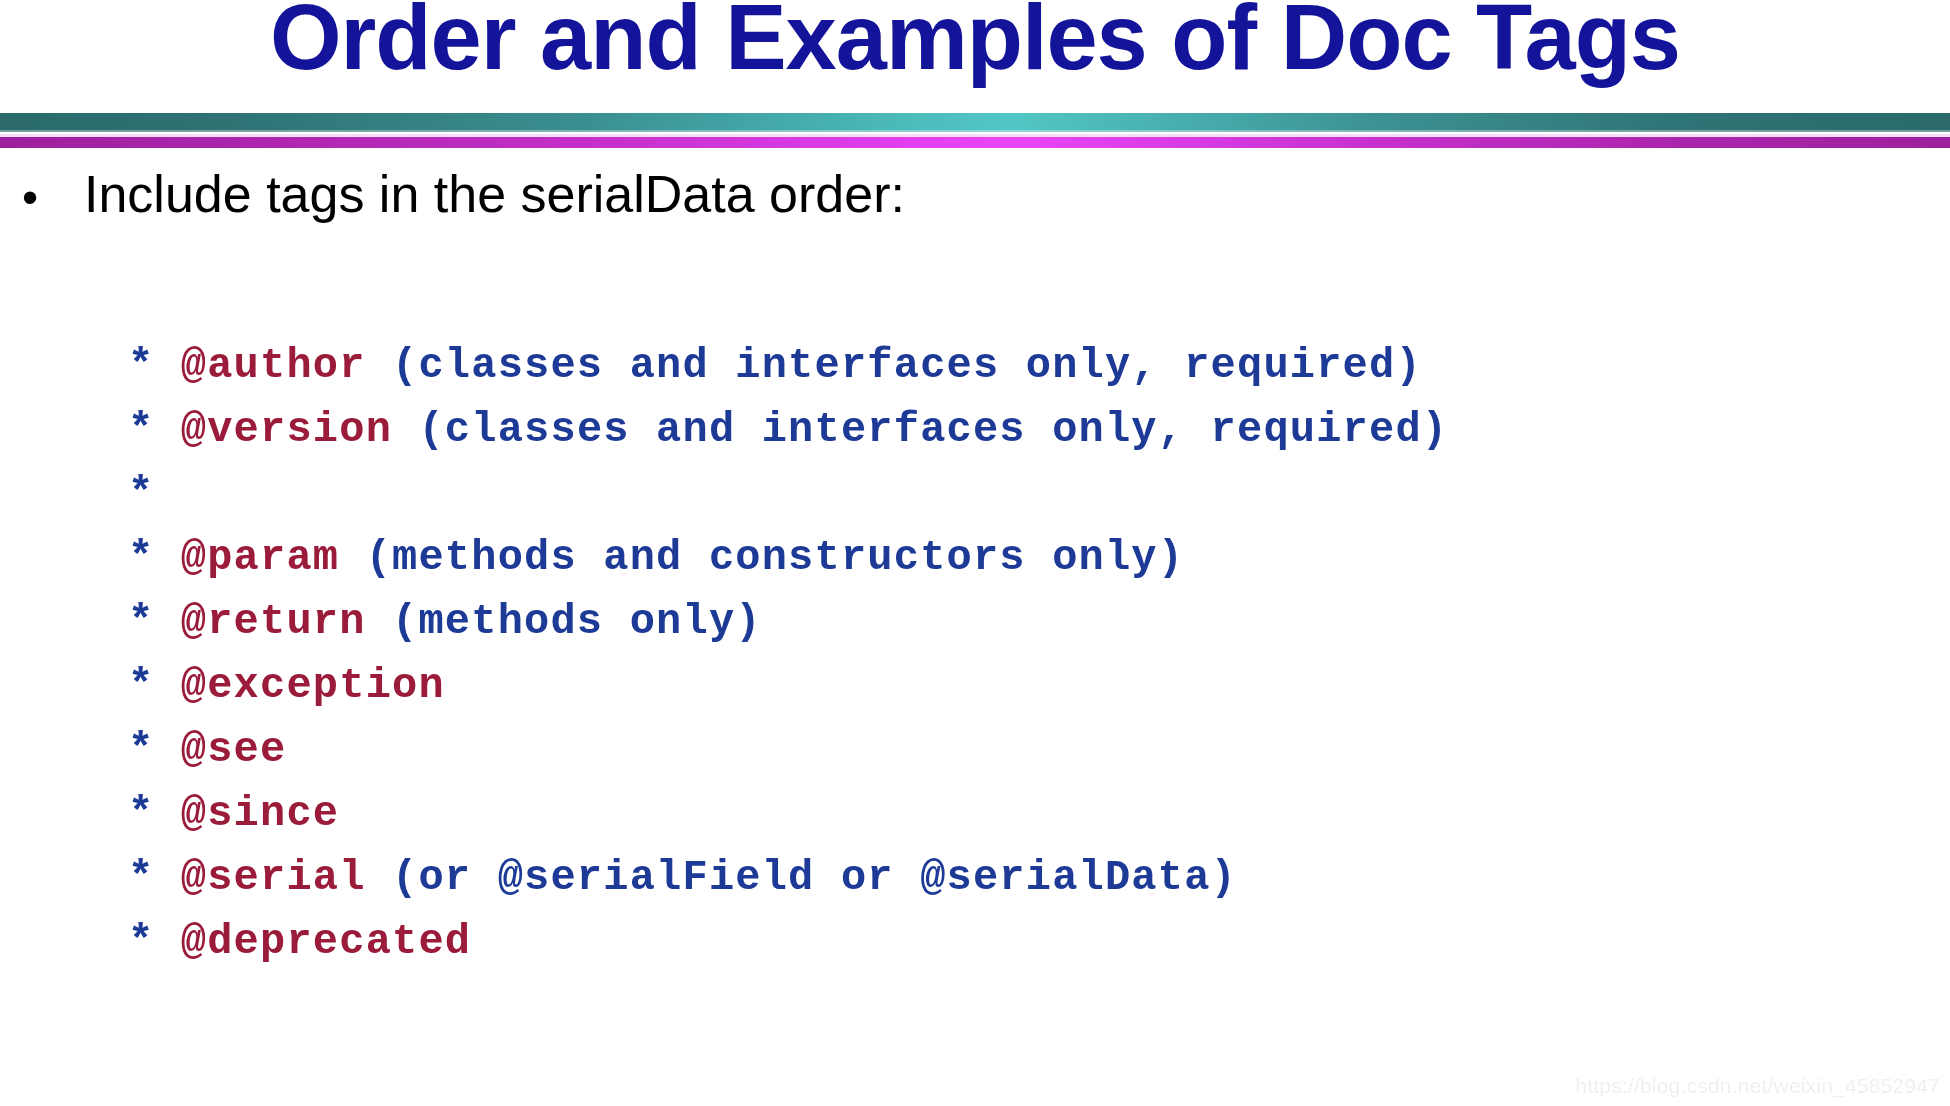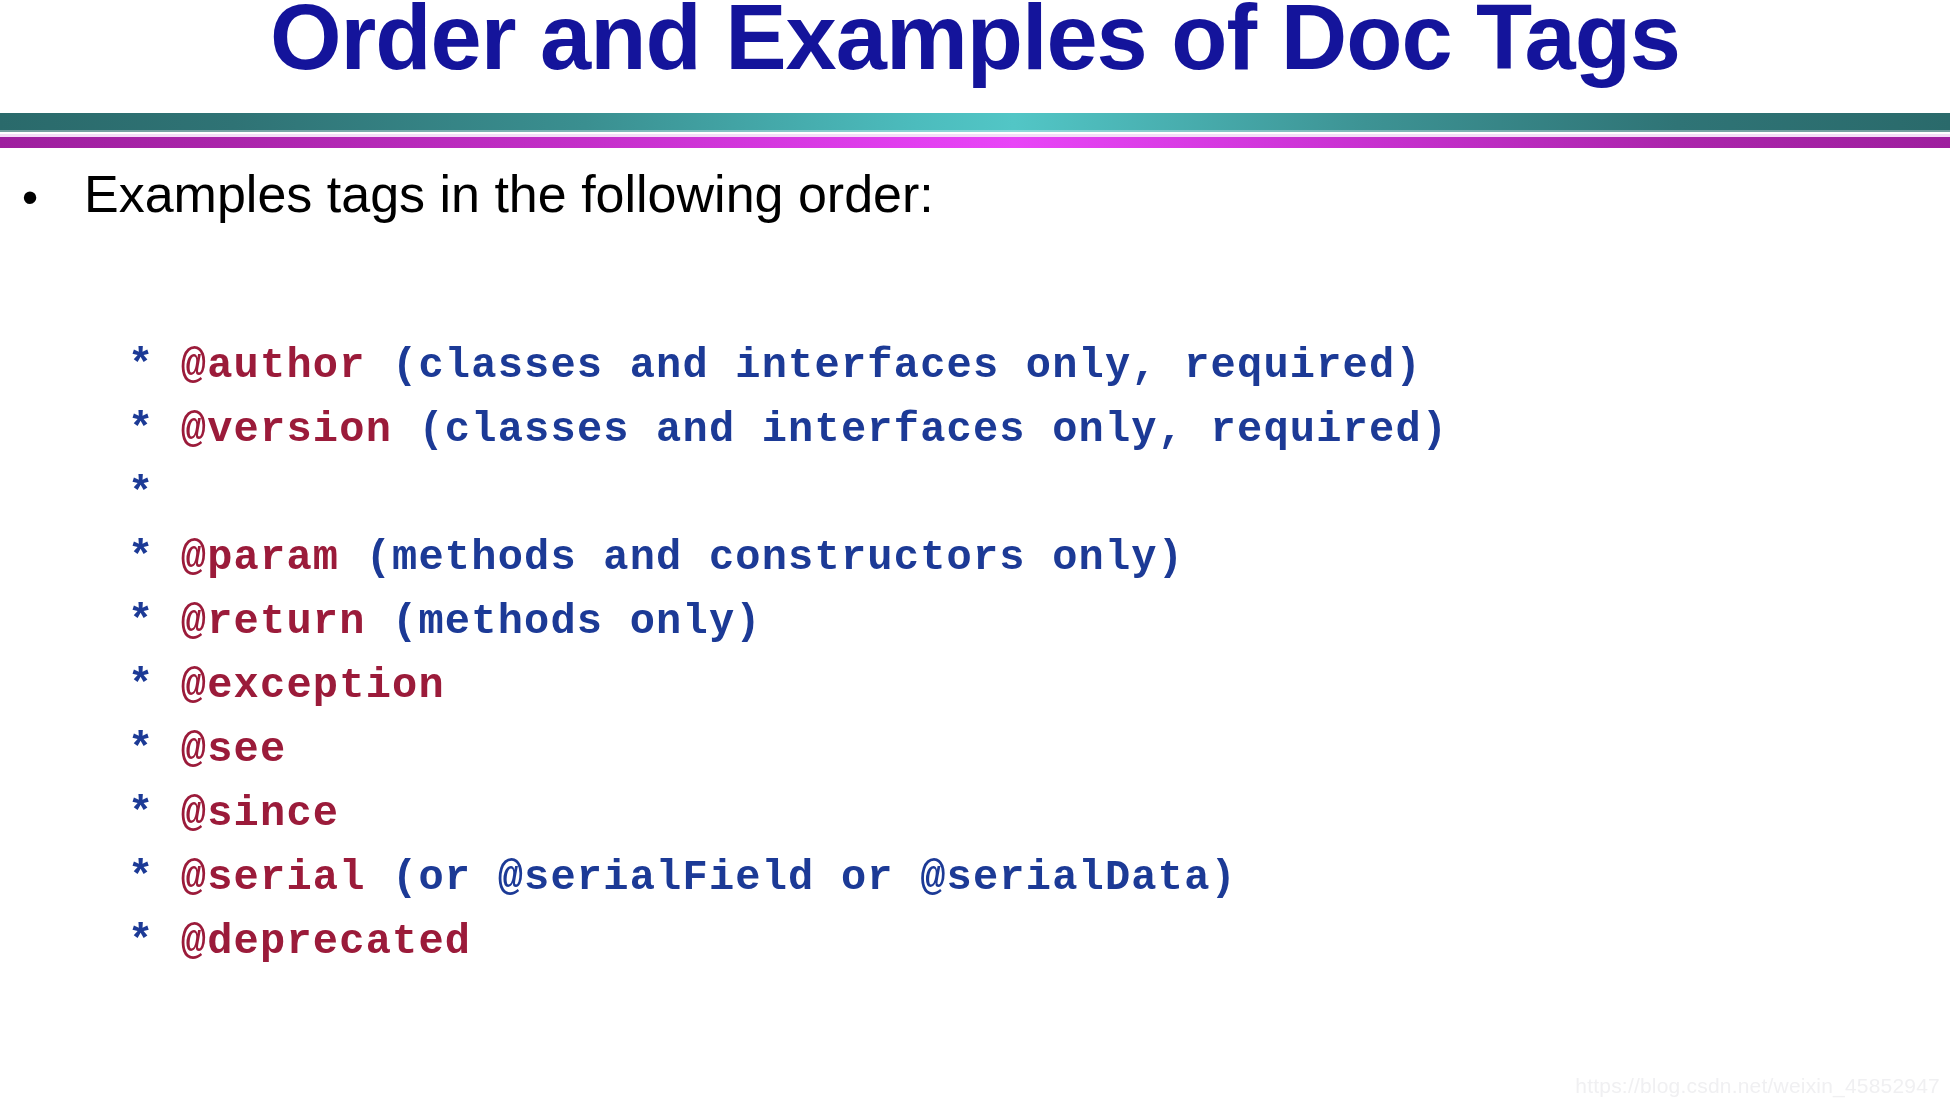--- a/index.html
+++ b/index.html
@@ -148,18 +148,18 @@
 
 <div class="slide-title">Order and Examples of Doc Tags</div>
 
 <div class="divider-wrap">
   <div class="bar-teal"></div>
   <div class="bar-magenta"></div>
 </div>
 
 <div class="bullet-row">
   <span class="bullet-mark">•</span>
-  <span class="bullet-text">Examples tags in the following order:</span>
+  <span class="bullet-text">Include tags in the serialData order:</span>
 </div>
 
 <div class="code-block" id="code-block"><div class="code-line"><span class="tok-star">*</span><span class="tok-tag"> @author</span><span class="tok-plain"> (classes and interfaces only, required)</span></div><div class="code-line"><span class="tok-star">*</span><span class="tok-tag"> @version</span><span class="tok-plain"> (classes and interfaces only, required)</span></div><div class="code-line"><span class="tok-star">*</span></div><div class="code-line"><span class="tok-star">*</span><span class="tok-tag"> @param</span><span class="tok-plain"> (methods and constructors only)</span></div><div class="code-line"><span class="tok-star">*</span><span class="tok-tag"> @return</span><span class="tok-plain"> (methods only)</span></div><div class="code-line"><span class="tok-star">*</span><span class="tok-tag"> @exception</span></div><div class="code-line"><span class="tok-star">*</span><span class="tok-tag"> @see</span></div><div class="code-line"><span class="tok-star">*</span><span class="tok-tag"> @since</span></div><div class="code-line"><span class="tok-star">*</span><span class="tok-tag"> @serial</span><span class="tok-plain"> (or @serialField or @serialData)</span></div><div class="code-line"><span class="tok-star">*</span><span class="tok-tag"> @deprecated</span></div></div>
 
 <div class="watermark">https://blog.csdn.net/weixin_45852947</div>
 
 </body></html>

